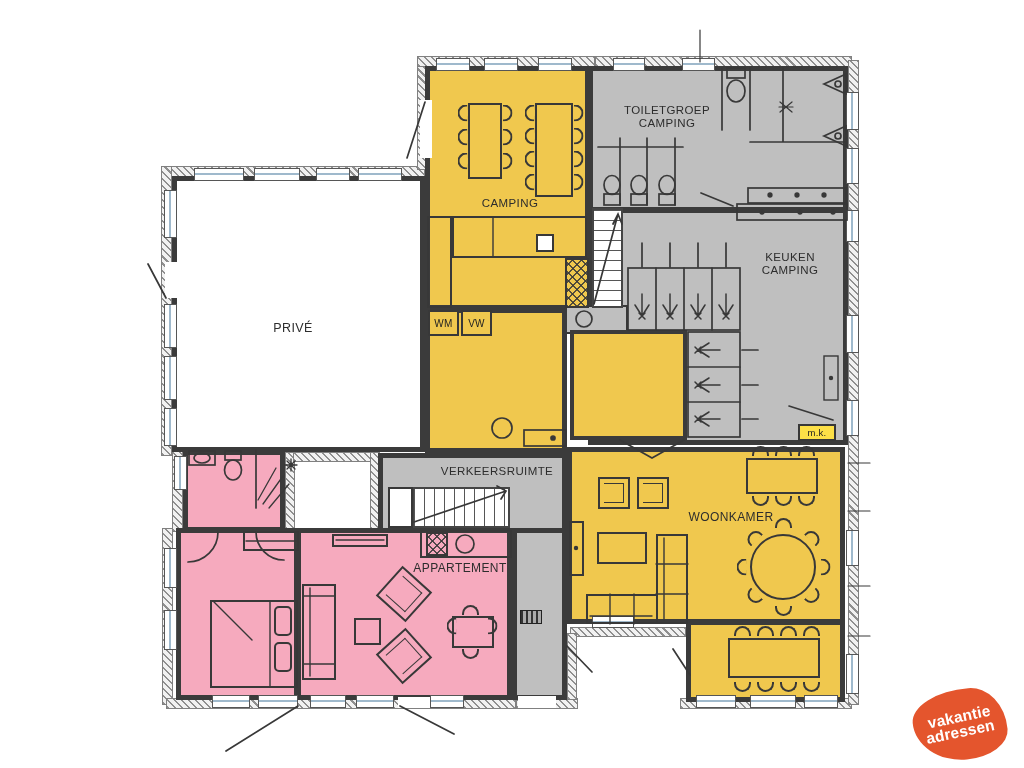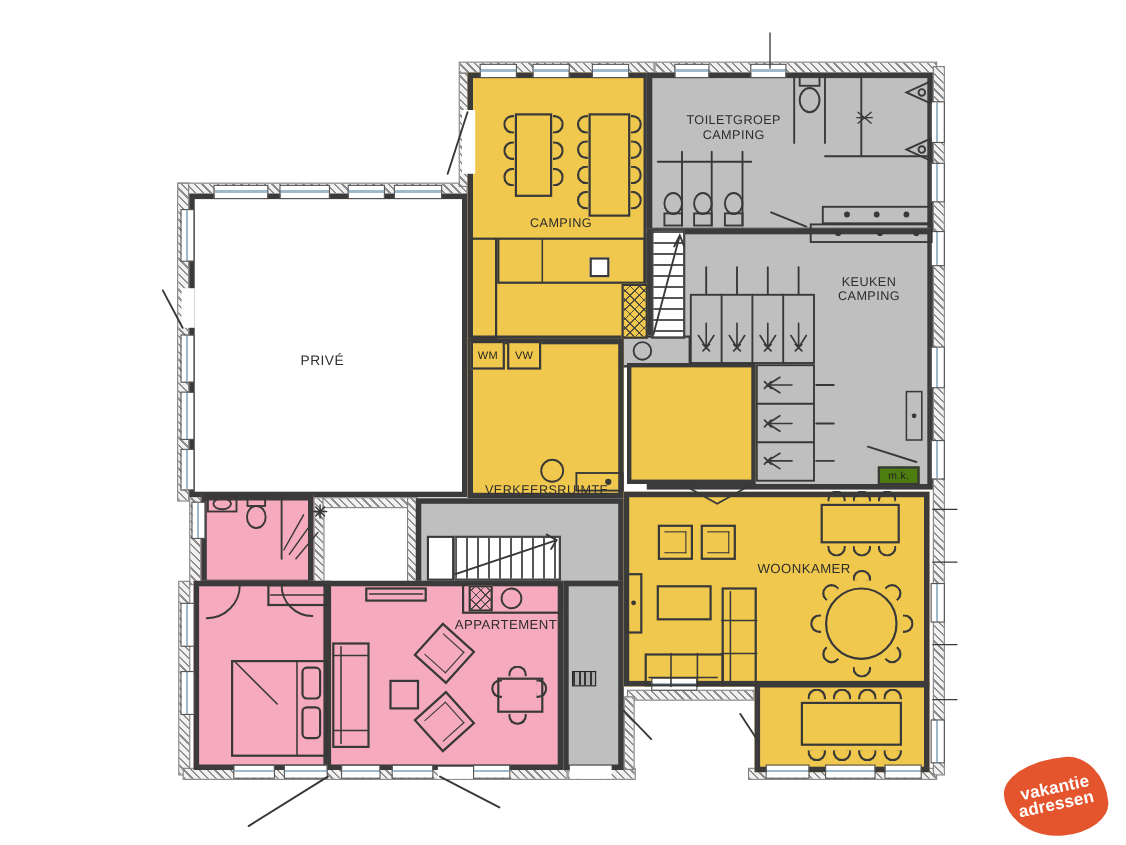--- a/index.html
+++ b/index.html
@@ -200,21 +200,21 @@
   <div class="chair" style="left:462px;top:605px"></div>
   <div class="chair" style="left:462px;top:649px;transform:rotate(180deg)"></div>
   <div class="chair" style="left:443px;top:621px;transform:rotate(-90deg)"></div>
   <div class="chair" style="left:484px;top:621px;transform:rotate(90deg)"></div>
   <div class="f" style="left:210px;top:600px;width:88px;height:88px"></div>
   <div class="f" style="left:274px;top:606px;width:18px;height:30px;border-radius:5px"></div>
   <div class="f" style="left:274px;top:642px;width:18px;height:30px;border-radius:5px"></div>
   <div class="f" style="left:243px;top:531px;width:56px;height:20px"></div>
   <div class="mat" style="left:520px;top:610px;width:20px;height:12px"></div>
 
-  <div class="box" style="left:798px;top:424px;width:38px;height:17px;background:#4d7c0f;font-size:9.5px">
+  <div class="box" style="left:798px;top:424px;width:38px;height:17px;background:#fde047;font-size:9.5px">
       <span>m.k.</span>
     </div>
 
   <svg class="ovl" width="1024" height="768">
     <g stroke="#383838" stroke-width="1.7" fill="none" stroke-linecap="round">
       <g>
         <path d="M425,102 L407,158 M166,298 L148,264 M733,206 L701,193 M833,420 L789,406
                  M690,675 L673,649 M567,646 L592,672 M298,706 L226,751 M400,706 L454,734"></path>
         <path d="M620,440 L652,458 L684,440"></path>
         <path d="M256,532 A28,28 0 0 0 284,560 M218,532 A30,30 0 0 1 188,562"></path>
@@ -301,21 +301,21 @@
   <div class="lbl" style="left:293px;top:328px;font-size:12.5px">PRIVÉ</div>
   <div class="lbl" style="left:510px;top:203px">CAMPING</div>
   <div class="lbl lbl2" style="left:667px;top:117px">
     <div>TOILETGROEP</div>
     <div>CAMPING</div>
   </div>
   <div class="lbl lbl2" style="left:790px;top:264px">
     <div>KEUKEN</div>
     <div>CAMPING</div>
   </div>
-  <div class="lbl" style="left:497px;top:446px">VERKEERSRUIMTE</div>
+  <div class="lbl" style="left:497px;top:471px">VERKEERSRUIMTE</div>
   <div class="lbl" style="left:460px;top:568px;font-size:12px">APPARTEMENT</div>
   <div class="lbl" style="left:731px;top:517px;font-size:12px">WOONKAMER</div>
 
   <div id="logo">
     <div>vakantie</div>
     <div>adressen</div>
   </div>
 
 </div>
 

